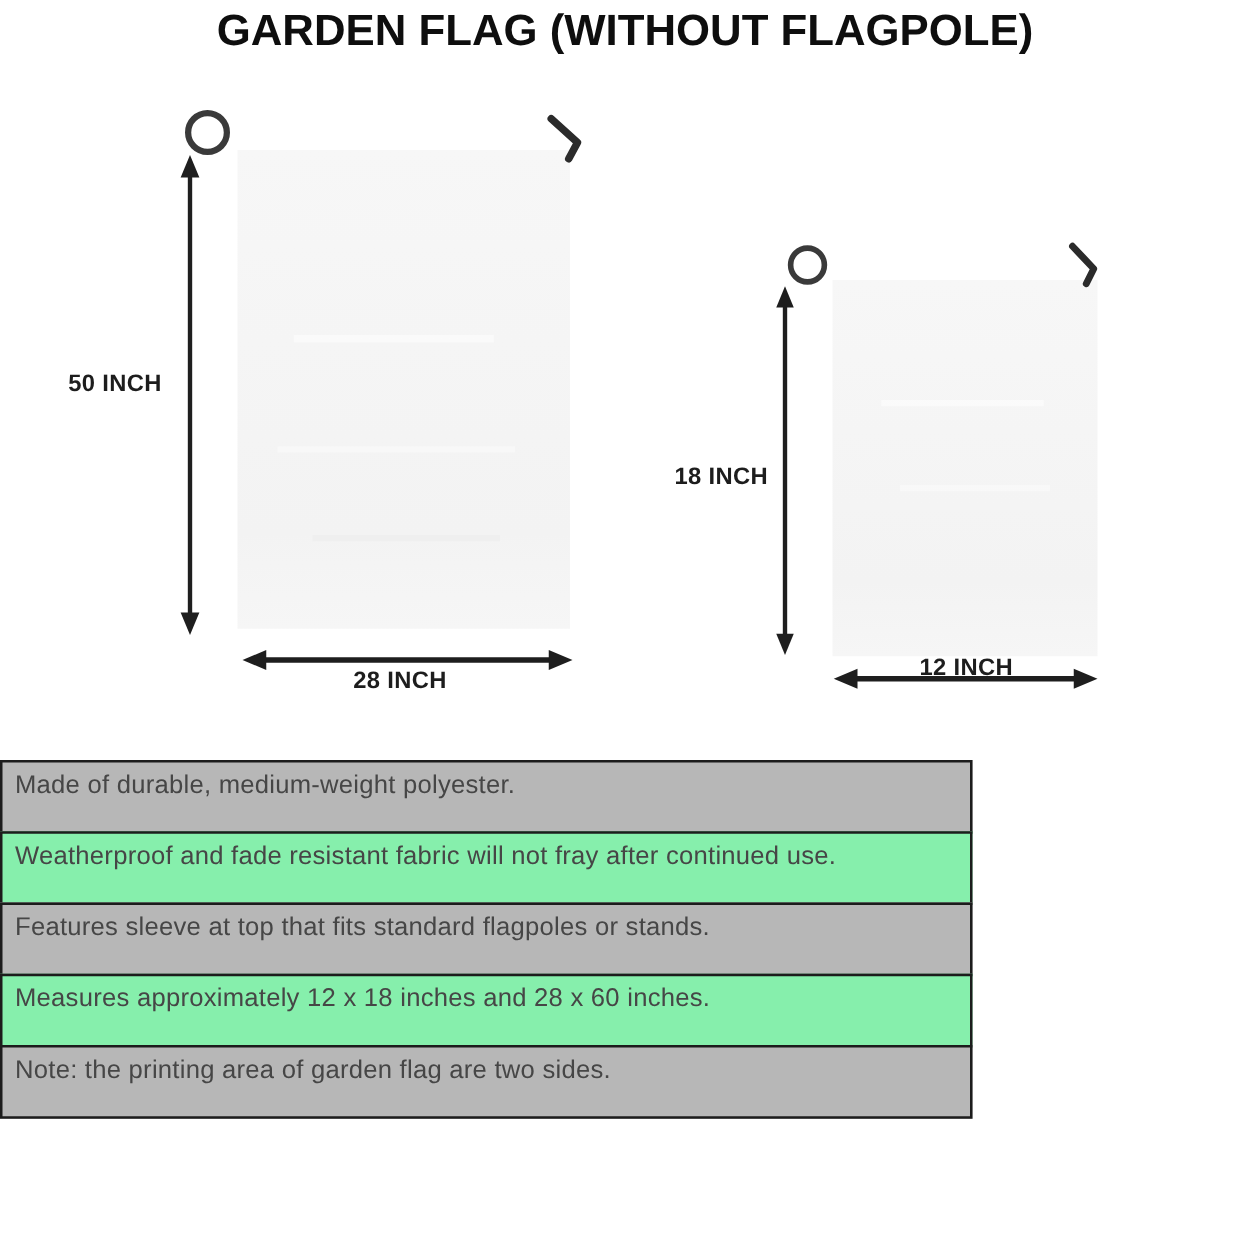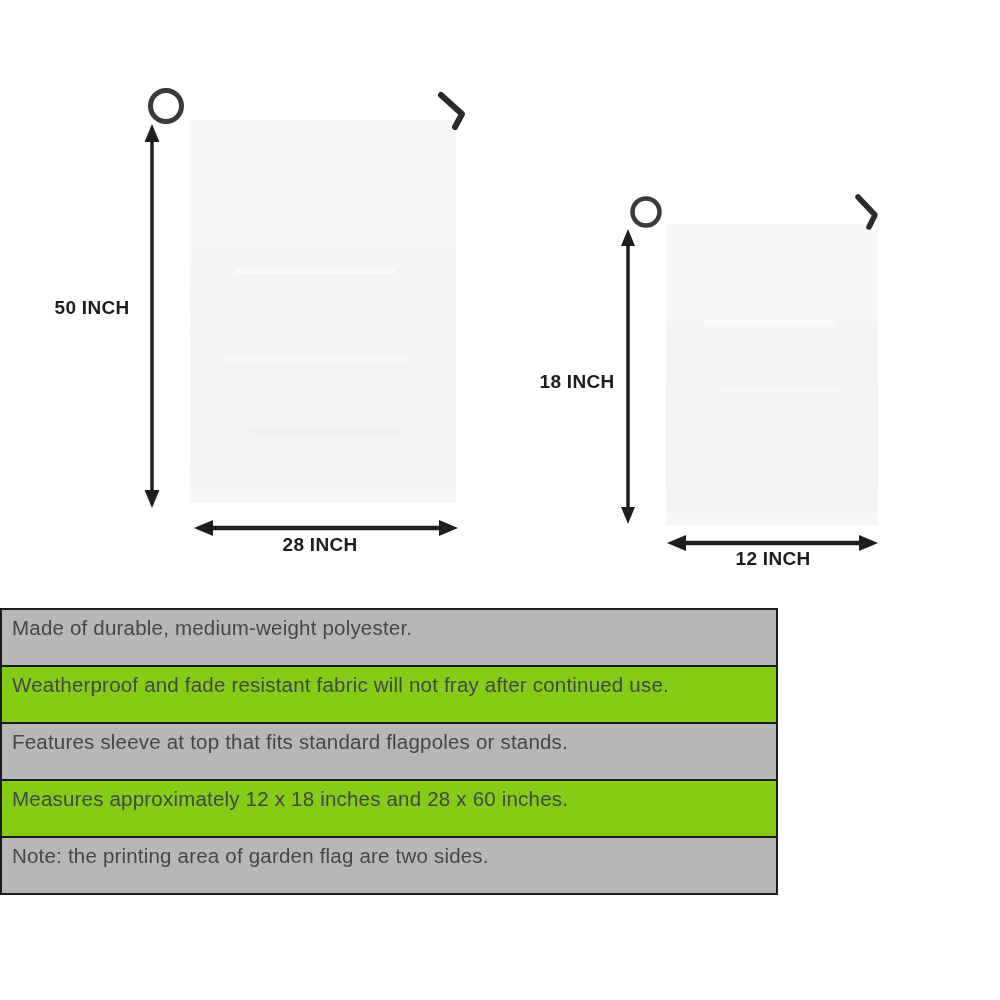--- a/index.html
+++ b/index.html
@@ -17,40 +17,41 @@
   .diagram-svg { position:absolute; top:0; left:0; }
 
   
   .dim {
     position:absolute; font-size:19px; font-weight:700; color:#1d1d1d;
     text-align:center; letter-spacing:0.3px; width:130px;
   }
   #lbl-40 { left:37;  left:37px;  top:297px; width:110px; }
   #lbl-28 { left:255px; top:534px; }
   #lbl-18 { left:512px; top:342px;margin-top:29px; }
-  #lbl-12 { left:708px; top:548px; }
+  #lbl-12 { left:708px; top:524px; }
 
   
   .features { position:absolute; left:0px; top:608px; width:846px; }
   .feature-row {
     box-sizing:border-box; height:59px; width:778px;
     border:2px solid #1c1c1c; margin-top:-2px;
     padding:6px 8px 0 10px;
     font-size:20.5px; color:#464646; letter-spacing:0.2px;
   }
   .feature-row:first-child { margin-top:0; }
   .row-gray  { background:#b7b7b7; }
-  .row-white { background:#84cc16; }
+  .row-white { background:#86efac; }
 </style>
 </head>
 <body>
 
 <div class="stage">
 
   <div class="title">
+    <div class="title-line1">GARDEN FLAG (WITHOUT FLAGPOLE)</div>
   </div>
 
   <svg class="diagram-svg" width="1000" height="1000" viewBox="0 0 1000 1000">
     <defs>
       <linearGradient id="flagGrad" x1="0" y1="0" x2="0" y2="1">
         <stop offset="0" stop-color="#f7f7f7"></stop>
         <stop offset="0.8" stop-color="#f3f3f3"></stop>
         <stop offset="1" stop-color="#f6f6f6"></stop>
       </linearGradient>
       <linearGradient id="poleGrad" x1="0" y1="0" x2="1" y2="0">

